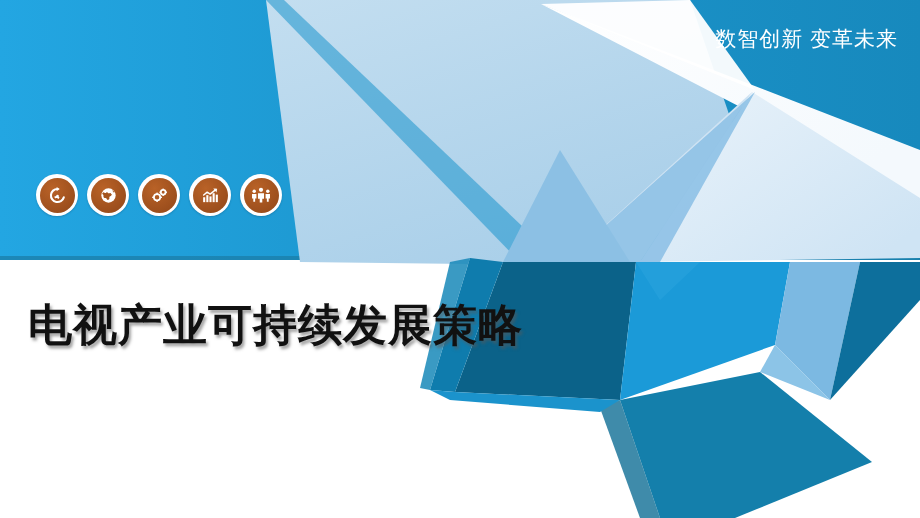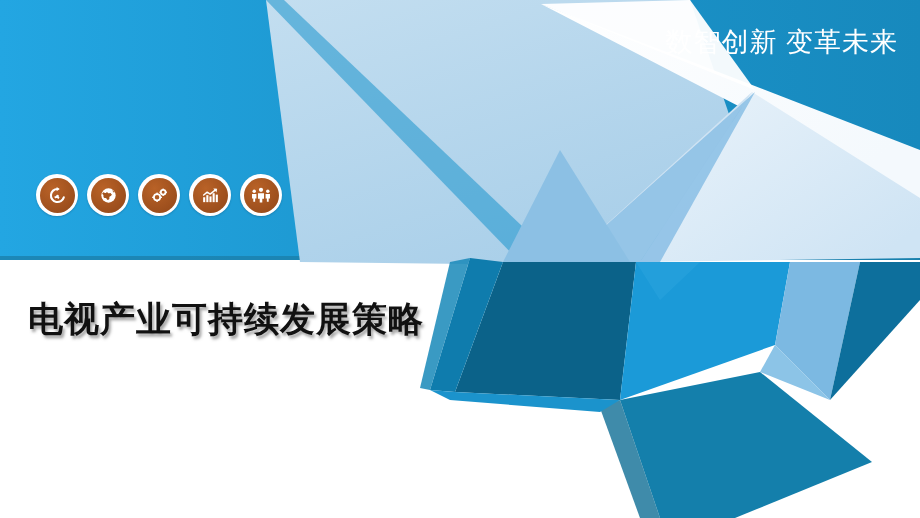--- a/index.html
+++ b/index.html
@@ -22,21 +22,21 @@
     position: absolute;
     left: 0;
     top: 0;
     width: 920px;
     height: 518px;
   }
   .tagline {
     position: absolute;
     right: 22px;
     top: 26px;
-    font-size: 27px;
+    font-size: 21px;
     line-height: 1.2;
     color: #ffffff;
     letter-spacing: 1px;
     white-space: nowrap;
     font-family: "Liberation Sans", "DejaVu Sans", sans-serif;
   }
   .icon-row {
     position: absolute;
     left: 36px;
     top: 174px;
@@ -67,21 +67,21 @@
     align-items: center;
     justify-content: center;
   }
   .icon-disc svg {
     display: block;
   }
   .slide-title {
     position: absolute;
     left: 28px;
     top: 296px;
-    font-size: 35px;
+    font-size: 44px;
     font-weight: bold;
     color: #111111;
     letter-spacing: 1px;
     white-space: nowrap;
     text-shadow: 2px 3px 3px rgba(90, 90, 90, 0.55);
     font-family: "Liberation Sans", "DejaVu Sans", sans-serif;
   }
 </style>
 </head>
 <body>

